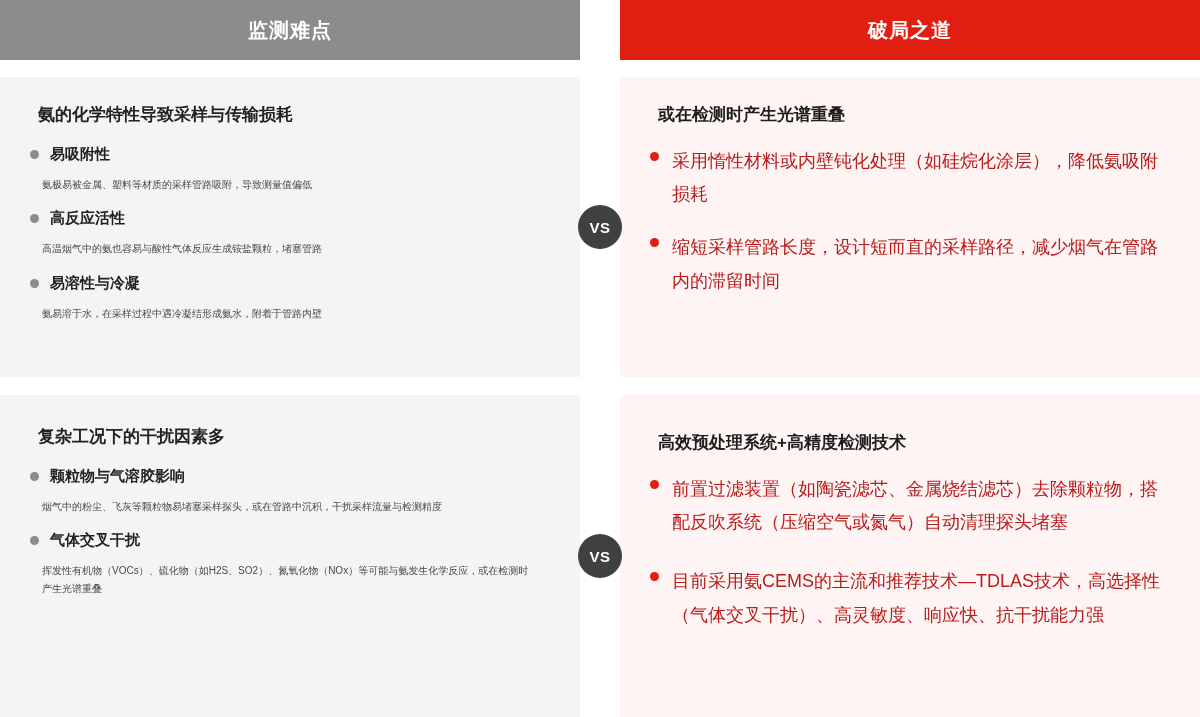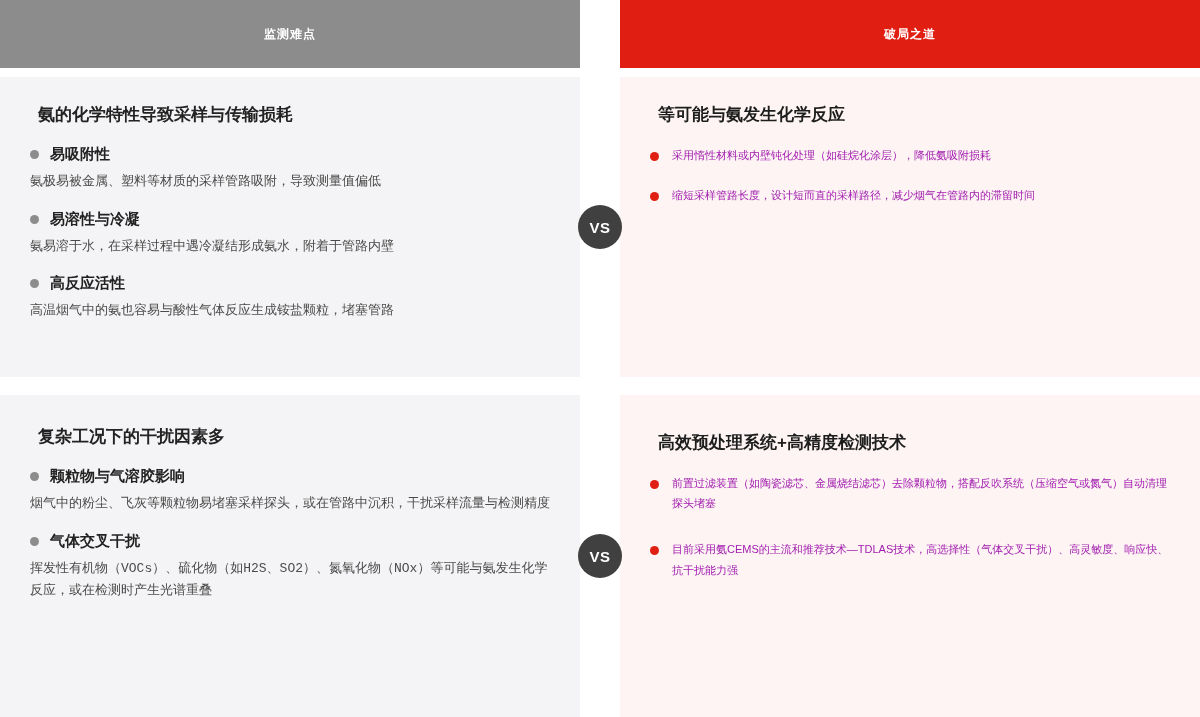--- a/index.html
+++ b/index.html
@@ -21,26 +21,26 @@
     box-sizing: border-box;
   }
 
   
   .header-row {
     display: flex;
     width: 1200px;
     height: 60px;
   }
   .header-left, .header-right {
-    height: 68px;
+    height: 60px;
     display: flex;
     align-items: center;
     justify-content: center;
     color: #ffffff;
-    font-size: 12px;
+    font-size: 20px;
     font-weight: bold;
     letter-spacing: 1px;
   }
   .header-left {
     width: 580px;
     background: #8c8c8c;
   }
   .header-gap {
     width: 40px;
     background: #ffffff;
@@ -129,46 +129,45 @@
   }
   .dot-gray {
     width: 9px;
     height: 9px;
     border-radius: 50%;
     background: #8c8c8c;
     margin-right: 11px;
     flex: 0 0 auto;
   }
   .issue-desc {
-    font-size: 13px;
+    font-size: 10px;
     color: #4a4a4a;
     line-height: 1.75;
-    margin: 0;
-    font-family: Liberation Mono, monospace;
+    margin: 12px;
   }
 
   
   .sol {
     display: flex;
     align-items: flex-start;
     margin-bottom: 20px;
   }
   .sol:last-child { margin-bottom: 0; }
   .dot-red {
     width: 9px;
     height: 9px;
     border-radius: 50%;
     background: #e01f12;
     margin-right: 13px;
     margin-top: 7px;
     flex: 0 0 auto;
   }
   .sol-text {
-    font-size: 11px;
-    color: #a21caf;
+    font-size: 18px;
+    color: #b91c1c;
     line-height: 1.85;
     margin: 0;
   }
 
   .row1 .card { height: 300px; }
   .row2 .card { height: 322px; }
   .row2 .card.left { padding-top: 30px; }
   .row2 .card.right { padding-top: 36px; }
   .row2 .sol { margin-bottom: 26px; }
 </style>
@@ -195,40 +194,40 @@
           <div class="issue-head">
             <span class="dot-gray"></span>
             <span>易吸附性</span>
           </div>
           <p class="issue-desc">氨极易被金属、塑料等材质的采样管路吸附，导致测量值偏低</p>
         </div>
 
         <div class="issue">
           <div class="issue-head">
             <span class="dot-gray"></span>
+            <span>高反应活性</span>
+          </div>
+          <p class="issue-desc">高温烟气中的氨也容易与酸性气体反应生成铵盐颗粒，堵塞管路</p>
+        </div>
+
+        <div class="issue">
+          <div class="issue-head">
+            <span class="dot-gray"></span>
             <span>易溶性与冷凝</span>
           </div>
           <p class="issue-desc">氨易溶于水，在采样过程中遇冷凝结形成氨水，附着于管路内壁</p>
-        </div>
-
-        <div class="issue">
-          <div class="issue-head">
-            <span class="dot-gray"></span>
-            <span>高反应活性</span>
-          </div>
-          <p class="issue-desc">高温烟气中的氨也容易与酸性气体反应生成铵盐颗粒，堵塞管路</p>
         </div>
       </div>
 
       <div class="mid">
         <div class="vs-badge" style="top:150px;">VS</div>
       </div>
 
       <div class="card right">
-        <h3 class="card-title">等可能与氨发生化学反应</h3>
+        <h3 class="card-title">或在检测时产生光谱重叠</h3>
 
         <div class="sol">
           <span class="dot-red"></span>
           <p class="sol-text">采用惰性材料或内壁钝化处理（如硅烷化涂层），降低氨吸附损耗</p>
         </div>
         <div class="sol">
           <span class="dot-red"></span>
           <p class="sol-text">缩短采样管路长度，设计短而直的采样路径，减少烟气在管路内的滞留时间</p>
         </div>
       </div>

